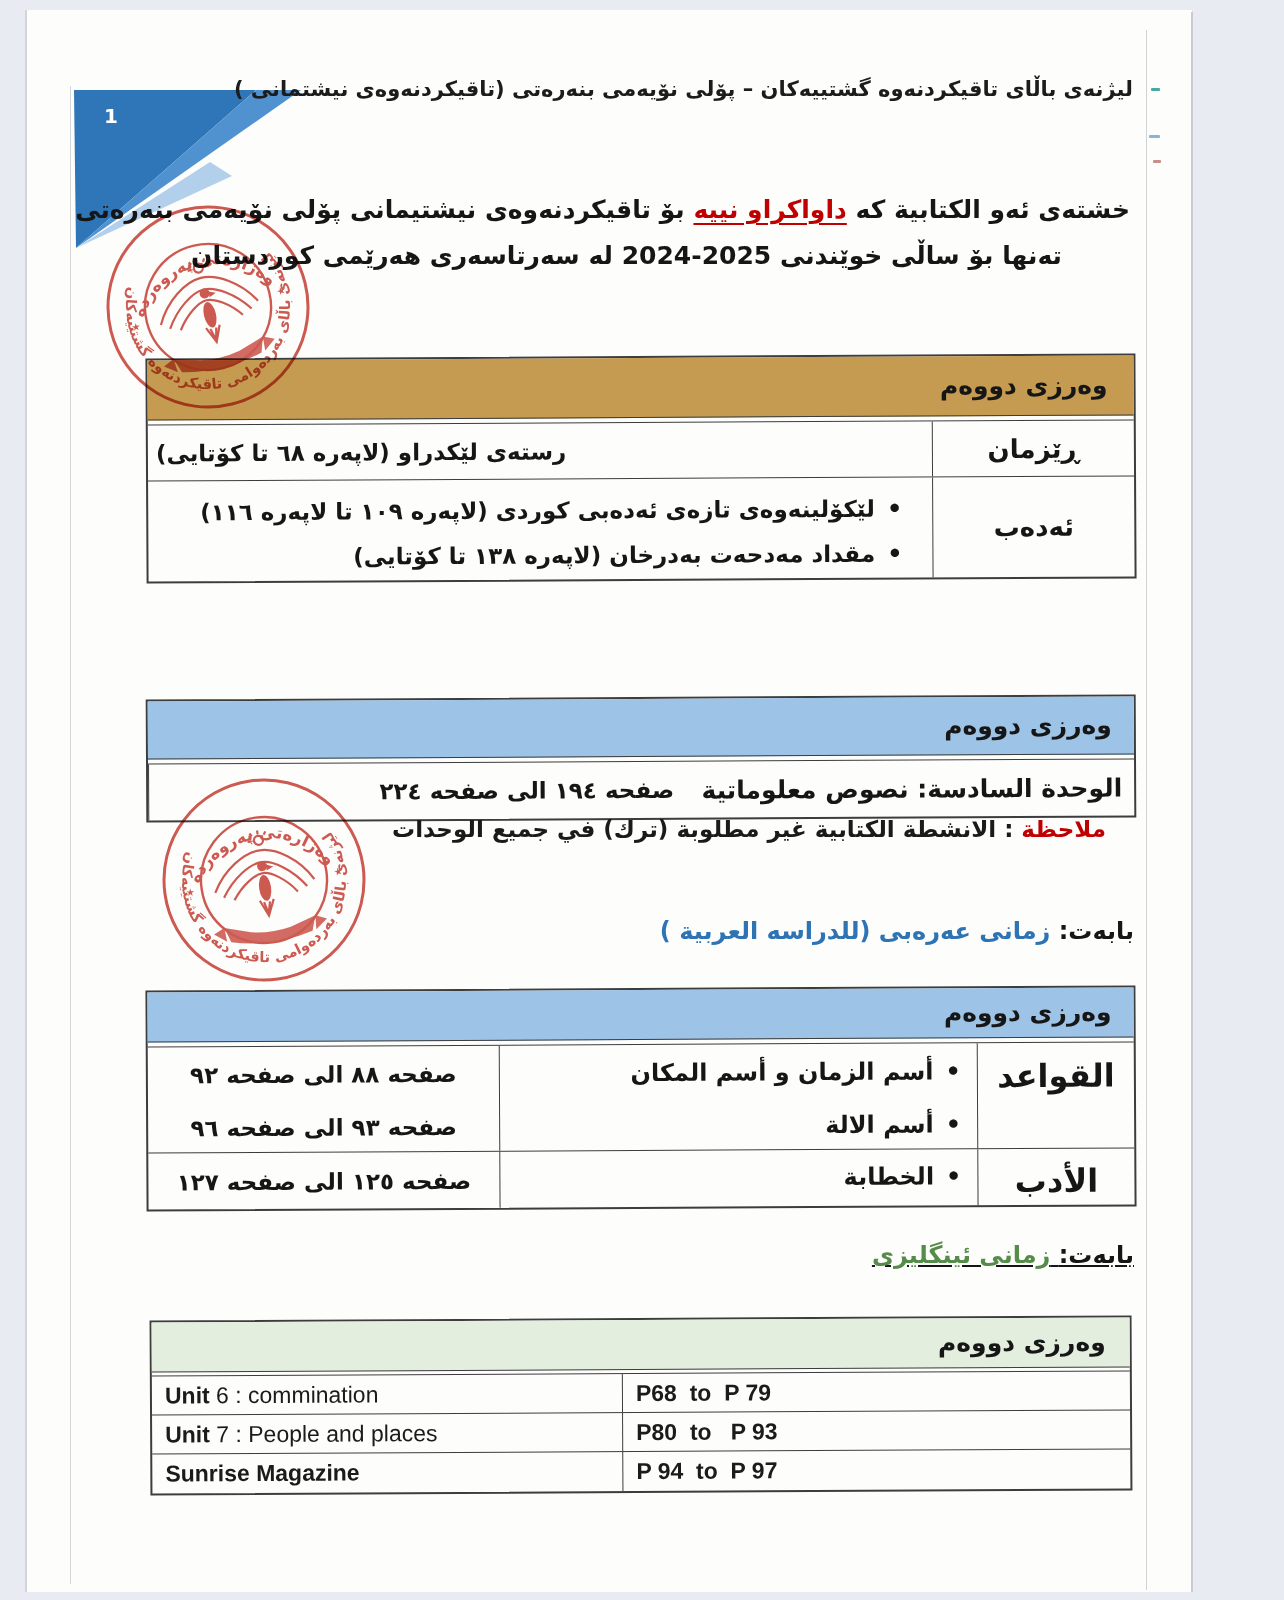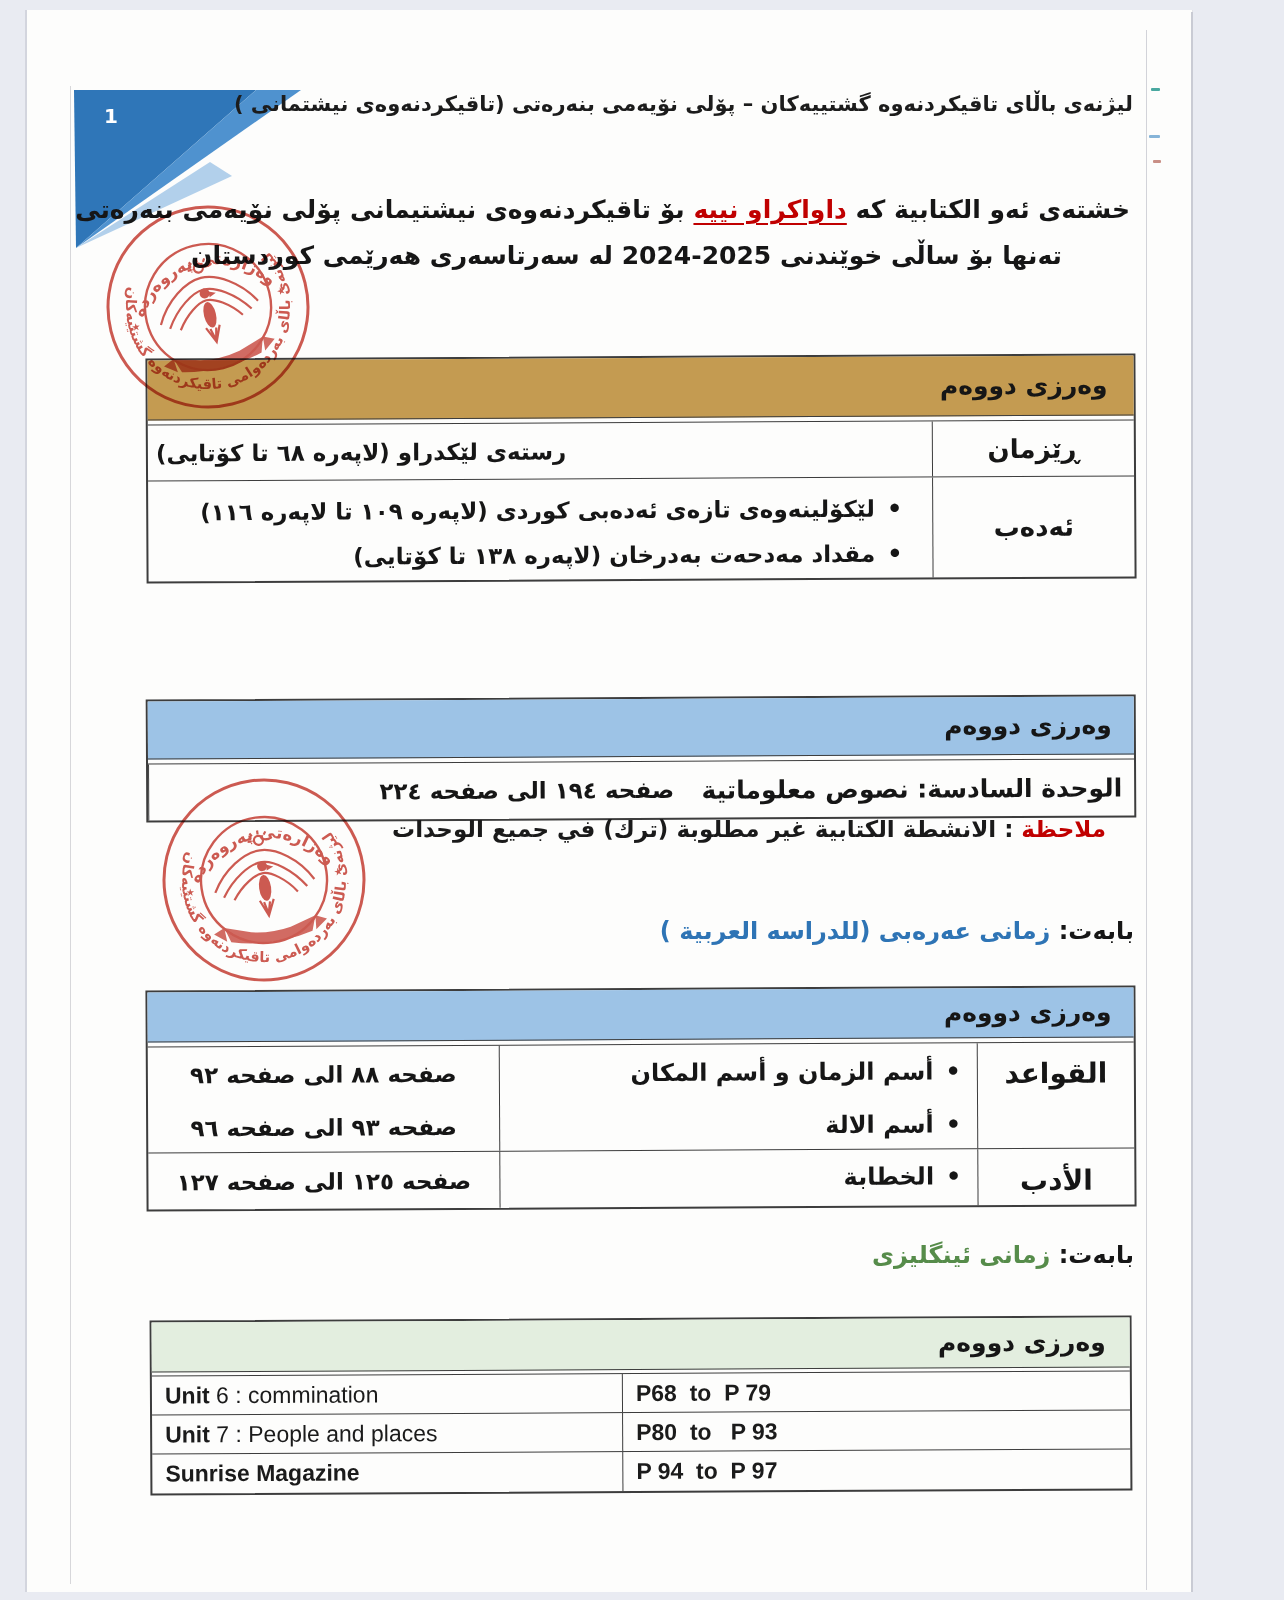--- a/index.html
+++ b/index.html
@@ -13,21 +13,21 @@
   .edge-line-left  { position:absolute; left:70px;  top:86px;  width:1px; height:1498px; background:#d7d7da; }
   .edge-line-right { position:absolute; left:1146px; top:30px; width:1px; height:1560px; background:#d2d3d9; }
   .page-edge-right { position:absolute; left:1191px; top:12px; width:2px; height:1580px; background:#c9cbd4; }
   .scan-mark { position:absolute; border-radius:1px; }
 
   
   .corner { position:absolute; left:68px; top:86px; }
   .page-num { position:absolute; left:104px; top:104px; color:#ffffff; font-size:20px; font-weight:bold; direction:ltr; }
 
   
-  .doc-header { position:absolute; right:151px; top:92px; font-size:21px; font-weight:bold; color:#1c1c1c; white-space:nowrap; }
+  .doc-header { position:absolute; right:151px; top:77px; font-size:21px; font-weight:bold; color:#1c1c1c; white-space:nowrap; }
 
   
   .intro { position:absolute; right:154px; top:195px; text-align:right; color:#161616; font-weight:bold; font-size:25px; }
   .intro-line1 { margin-bottom:17px; white-space:nowrap; }
   .intro-line2 { padding-left:0; margin-right:68px; white-space:nowrap; }
   .hl { color:#c00000; text-decoration:underline; text-underline-offset:5px; text-decoration-thickness:2px; }
 
   
   .sec-title { position:absolute; right:150px; font-size:24px; font-weight:bold; white-space:nowrap; color:#161616; }
   .sec-title .accent-gold  { color:#bf9445; }
@@ -71,21 +71,21 @@
 
   .note-line { position:absolute; right:178px; top:816px; font-size:23px; font-weight:bold; color:#1a1a1a; white-space:nowrap; }
   .note-line .note-label { color:#c00000; }
 
   
   .t3 { top:988px; }
   .t3 .thdr { height:50px; background:#9dc3e6; padding-right:22px; }
   .t3 .trow { grid-template-columns:157px 478px 1fr; }
   .t3 .row1 { height:106px; }
   .t3 .row2 { height:56px; }
-  .t3 .subject-cell { font-size:28px; align-items:flex-start; padding-top:14px; }
+  .t3 .subject-cell { font-size:32px; align-items:flex-start; padding-top:14px; }
   .t3 .row2 .subject-cell { align-items:center; padding-top:7px; }
   .t3 .blist { padding-right:16px; padding-top:2px; font-weight:bold; font-size:24px; line-height:53px; }
   .t3 .row2 .blist { padding-top:0; line-height:54px; }
   .t3 .pages-col { display:flex; flex-direction:column; justify-content:flex-start; padding-top:2px;
                    font-weight:bold; font-size:23px; line-height:53px; text-align:center; }
   .t3 .row2 .pages-col { justify-content:center; line-height:26px; }
 
   
   .t4 { top:1318px; left:150px; width:982px; }
   .t4 .thdr { height:50px; background:#e3eedf; padding-right:24px; }
@@ -190,21 +190,21 @@
         <div class="cell mid-cell blist">
           <div class="bullet-line">الخطابة</div>
         </div>
         <div class="cell pages-col">
           <div>صفحه ١٢٥ الى صفحه ١٢٧</div>
         </div>
       </div>
     </div>
   </div>
 
-  <div class="sec-title" style="top:1241px;">
+  <div class="sec-title" style="top:1241px;text-decoration:underline;">
     <span>بابەت:</span>
     <span class="accent-green">زمانی ئینگلیزی</span>
   </div>
   <div class="tbl t4">
     <div class="thdr">وەرزی دووەم</div>
     <div class="tbody">
       <div class="trow">
         <div class="cell unit-cell"><b>Unit</b><span> 6 : commination</span></div>
         <div class="cell pages-cell4">P68  to  P 79</div>
       </div>

